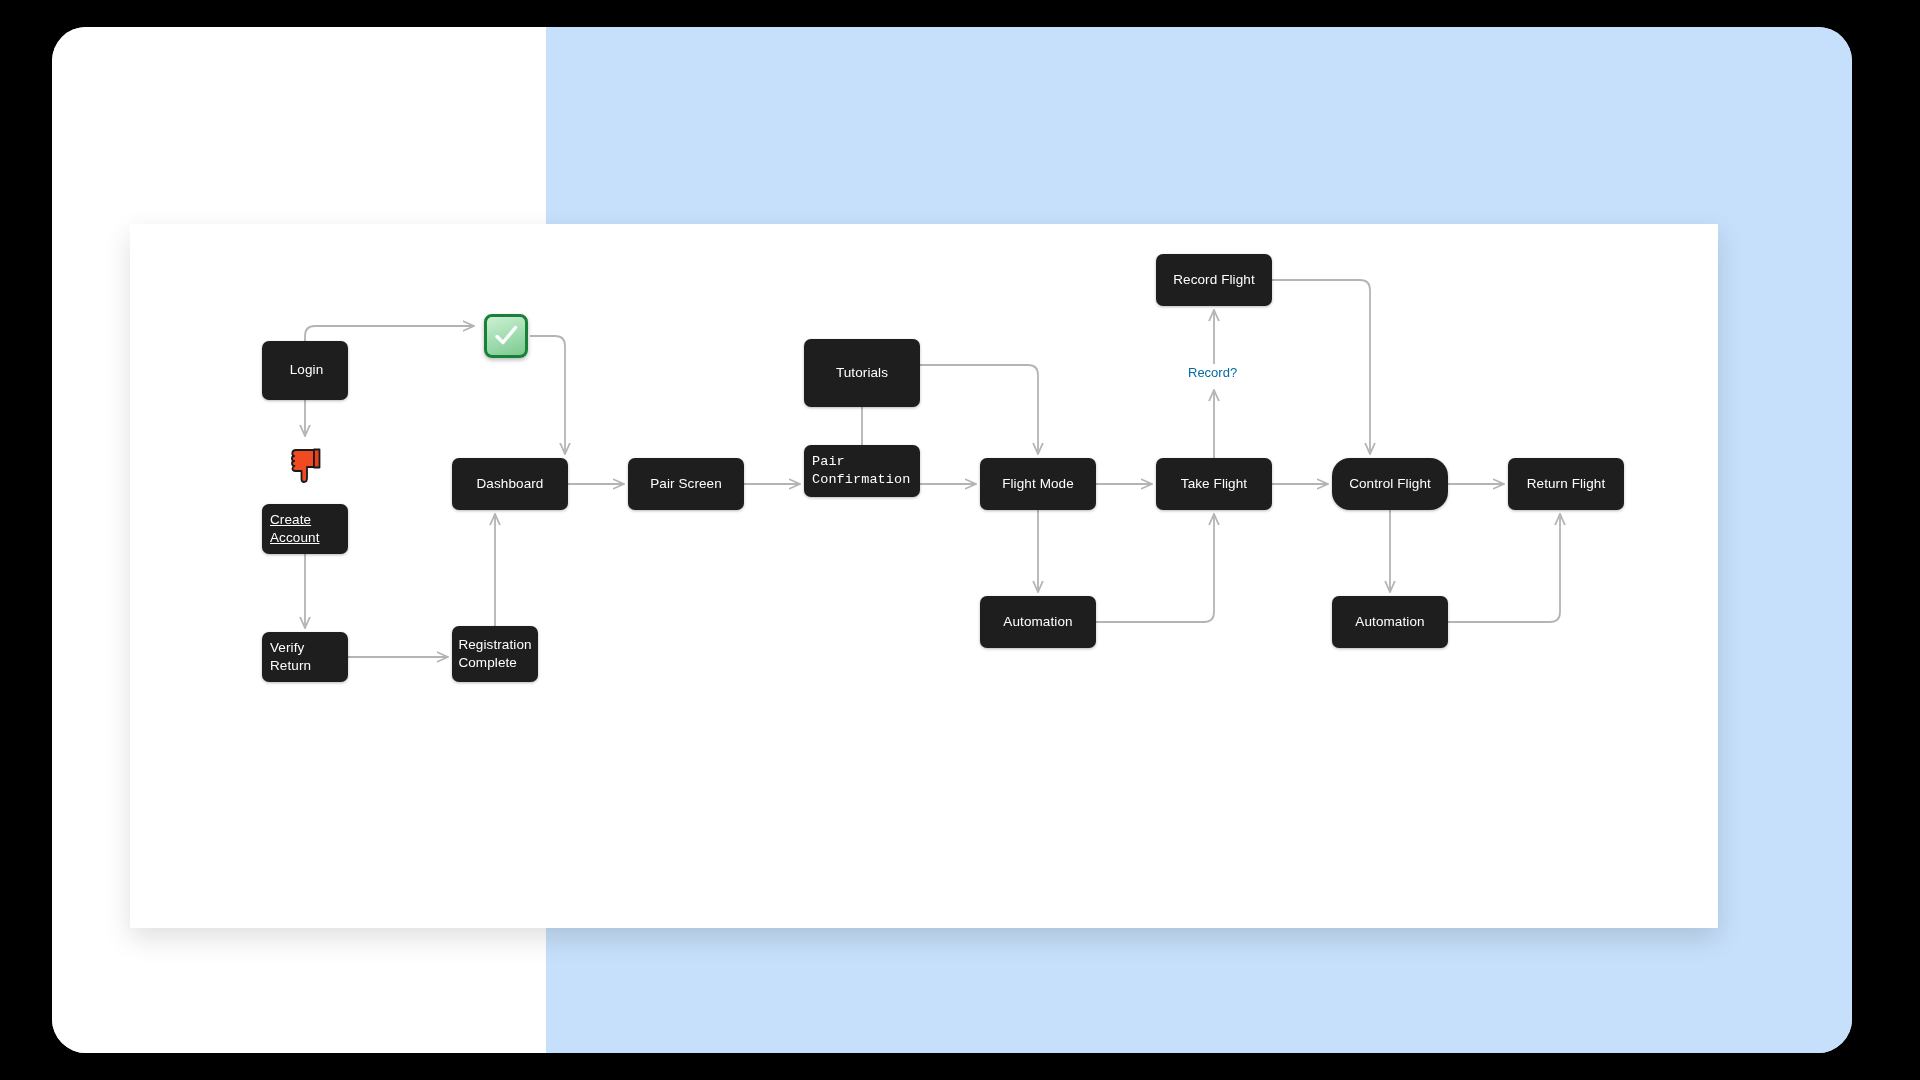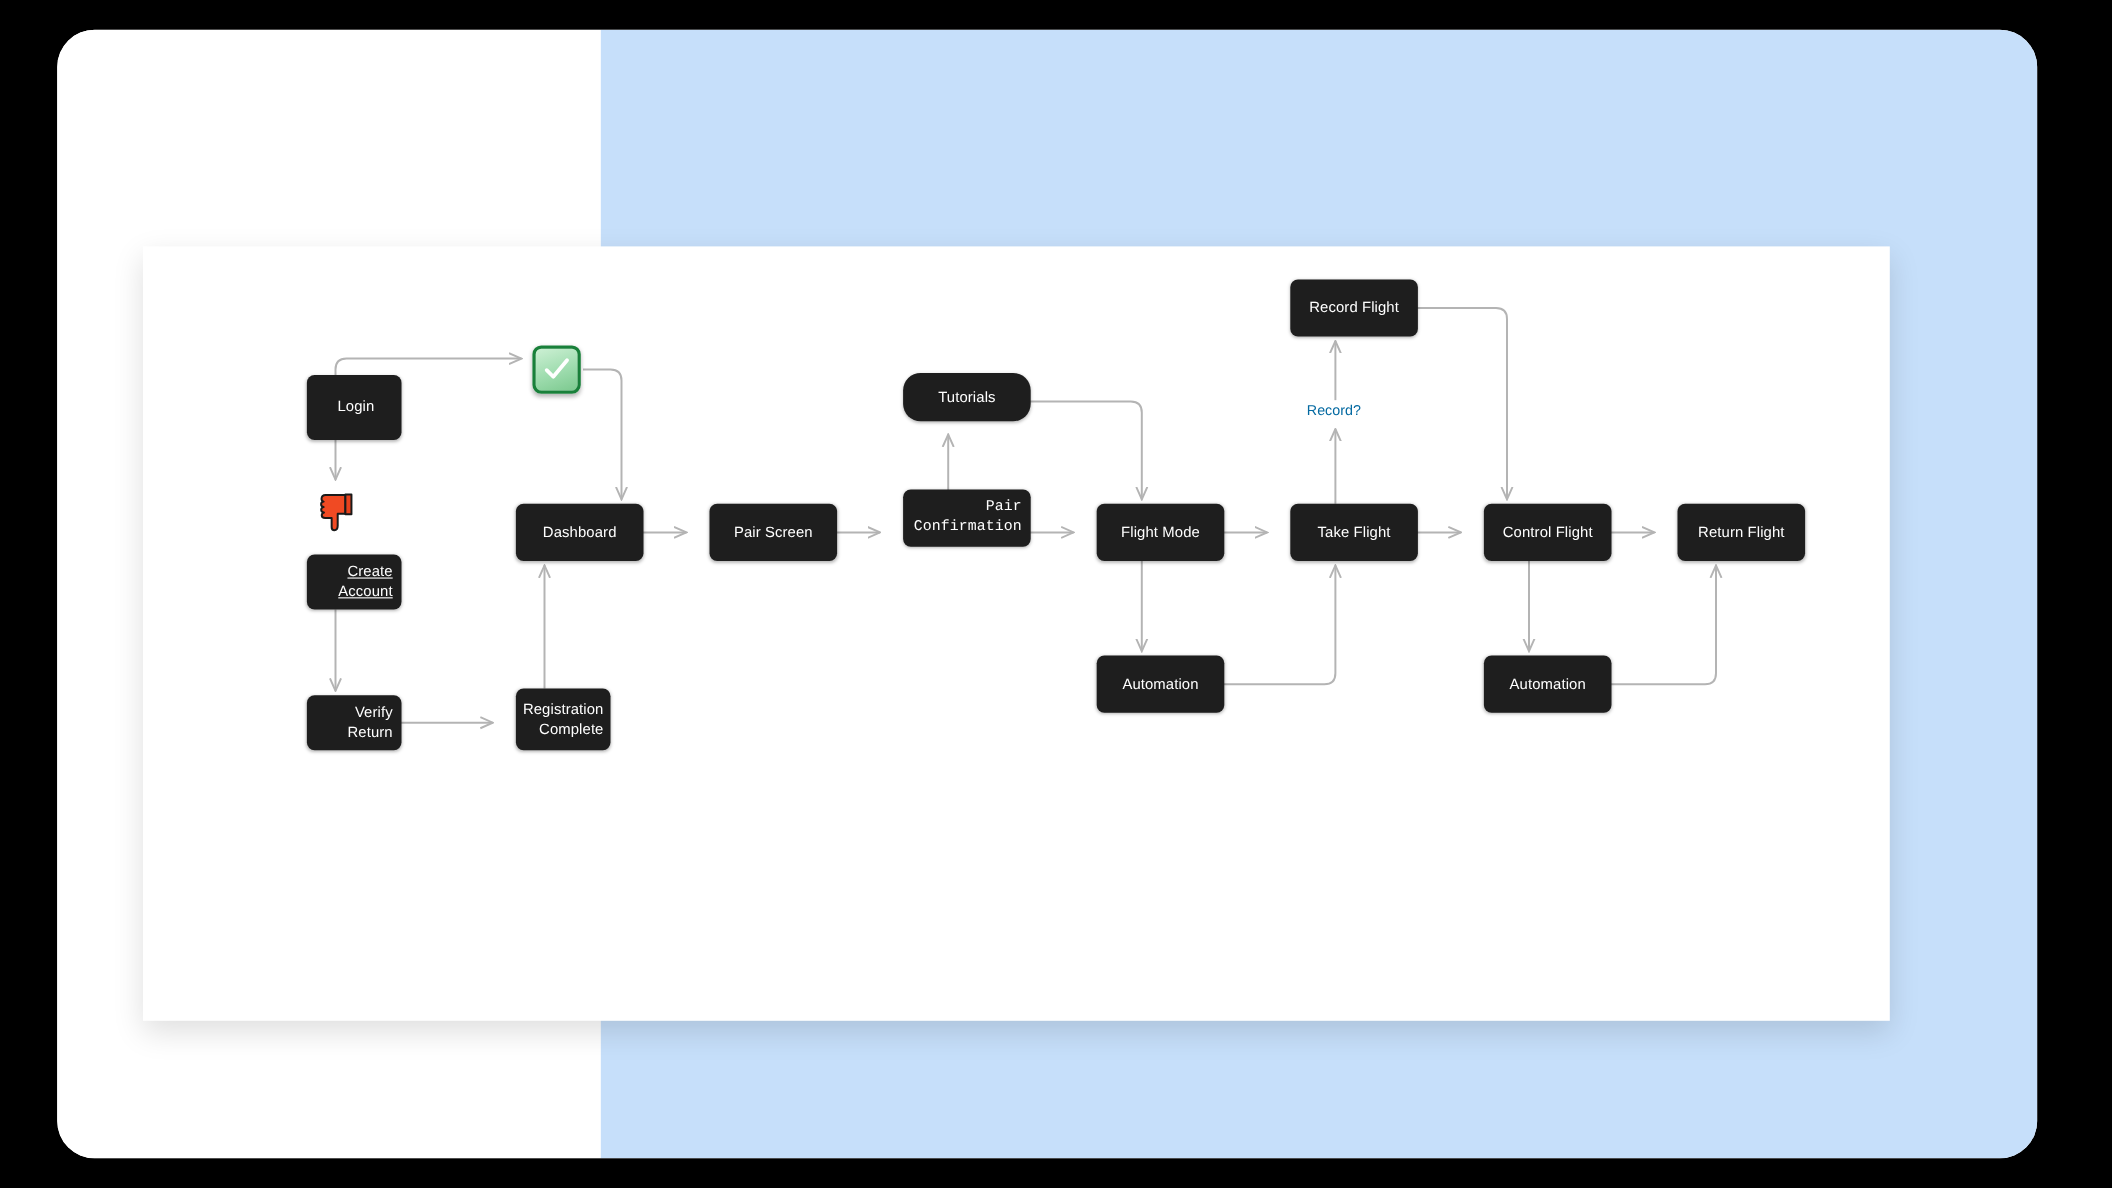--- a/index.html
+++ b/index.html
@@ -84,28 +84,27 @@
 
   
   .node {
     position: absolute;
     background: #1e1e1e;
     color: #ffffff;
     border-radius: 7px;
     display: flex;
     align-items: center;
     justify-content: center;
-    text-align: right;
+    text-align: left;
     font-size: 13.5px;
     font-weight: 400;
     line-height: 1.35;
     letter-spacing: 0.1px;
     padding: 4px 8px;
     box-shadow: 0 1px 3px rgba(0,0,0,0.28);
-    margin-left: 17px;
   }
 
   .edge-label {
     position: absolute;
     font-size: 13px;
     color: #0369a1;
     background: #ffffff;
     padding: 1px 5px;
     white-space: nowrap;
     text-align: right;
@@ -208,31 +207,31 @@
       <div class="node" style="left:132px; top:408px; width:86px; height:50px;">Verify Return</div>
 
       <div class="node" style="left:322px; top:402px; width:86px; height:56px;">Registration Complete</div>
 
       <div class="node" style="left:322px; top:234px; width:116px; height:52px;">Dashboard</div>
 
       <div class="node" style="left:498px; top:234px; width:116px; height:52px;">Pair Screen</div>
 
       <div class="node" style="left:674px; top:221px; width:116px; height:52px;font-family:Liberation Mono, monospace;">Pair Confirmation</div>
 
-      <div class="node" style="left:674px; top:115px; width:116px; height:44px;border-radius:16px;">Tutorials</div>
+      <div class="node" style="left:674px; top:115px; width:116px; height:68px;">Tutorials</div>
 
       <div class="node" style="left:850px; top:234px; width:116px; height:52px;">Flight Mode</div>
 
       <div class="node" style="left:850px; top:372px; width:116px; height:52px;">Automation</div>
 
       <div class="node" style="left:1026px; top:234px; width:116px; height:52px;">Take Flight</div>
 
       <div class="node" style="left:1026px; top:30px; width:116px; height:52px;">Record Flight</div>
 
-      <div class="node" style="left:1202px; top:234px; width:116px; height:52px;">Control Flight</div>
+      <div class="node" style="left:1202px; top:234px; width:116px; height:52px;border-radius:18px;">Control Flight</div>
 
       <div class="node" style="left:1202px; top:372px; width:116px; height:52px;">Automation</div>
 
       <div class="node" style="left:1378px; top:234px; width:116px; height:52px;">Return Flight</div>
 
       <div class="edge-label" style="left:1053px; top:140px;">Record?</div>
 
       <div id="sticker-check" style="left:354px; top:90px;">
         <svg width="30" height="30" viewBox="0 0 30 30">
           <path d="M 6 15.5 L 12 21.5 L 24.5 6.5" fill="none" stroke="#ffffff" stroke-width="3.4" stroke-linecap="round" stroke-linejoin="round"></path>

